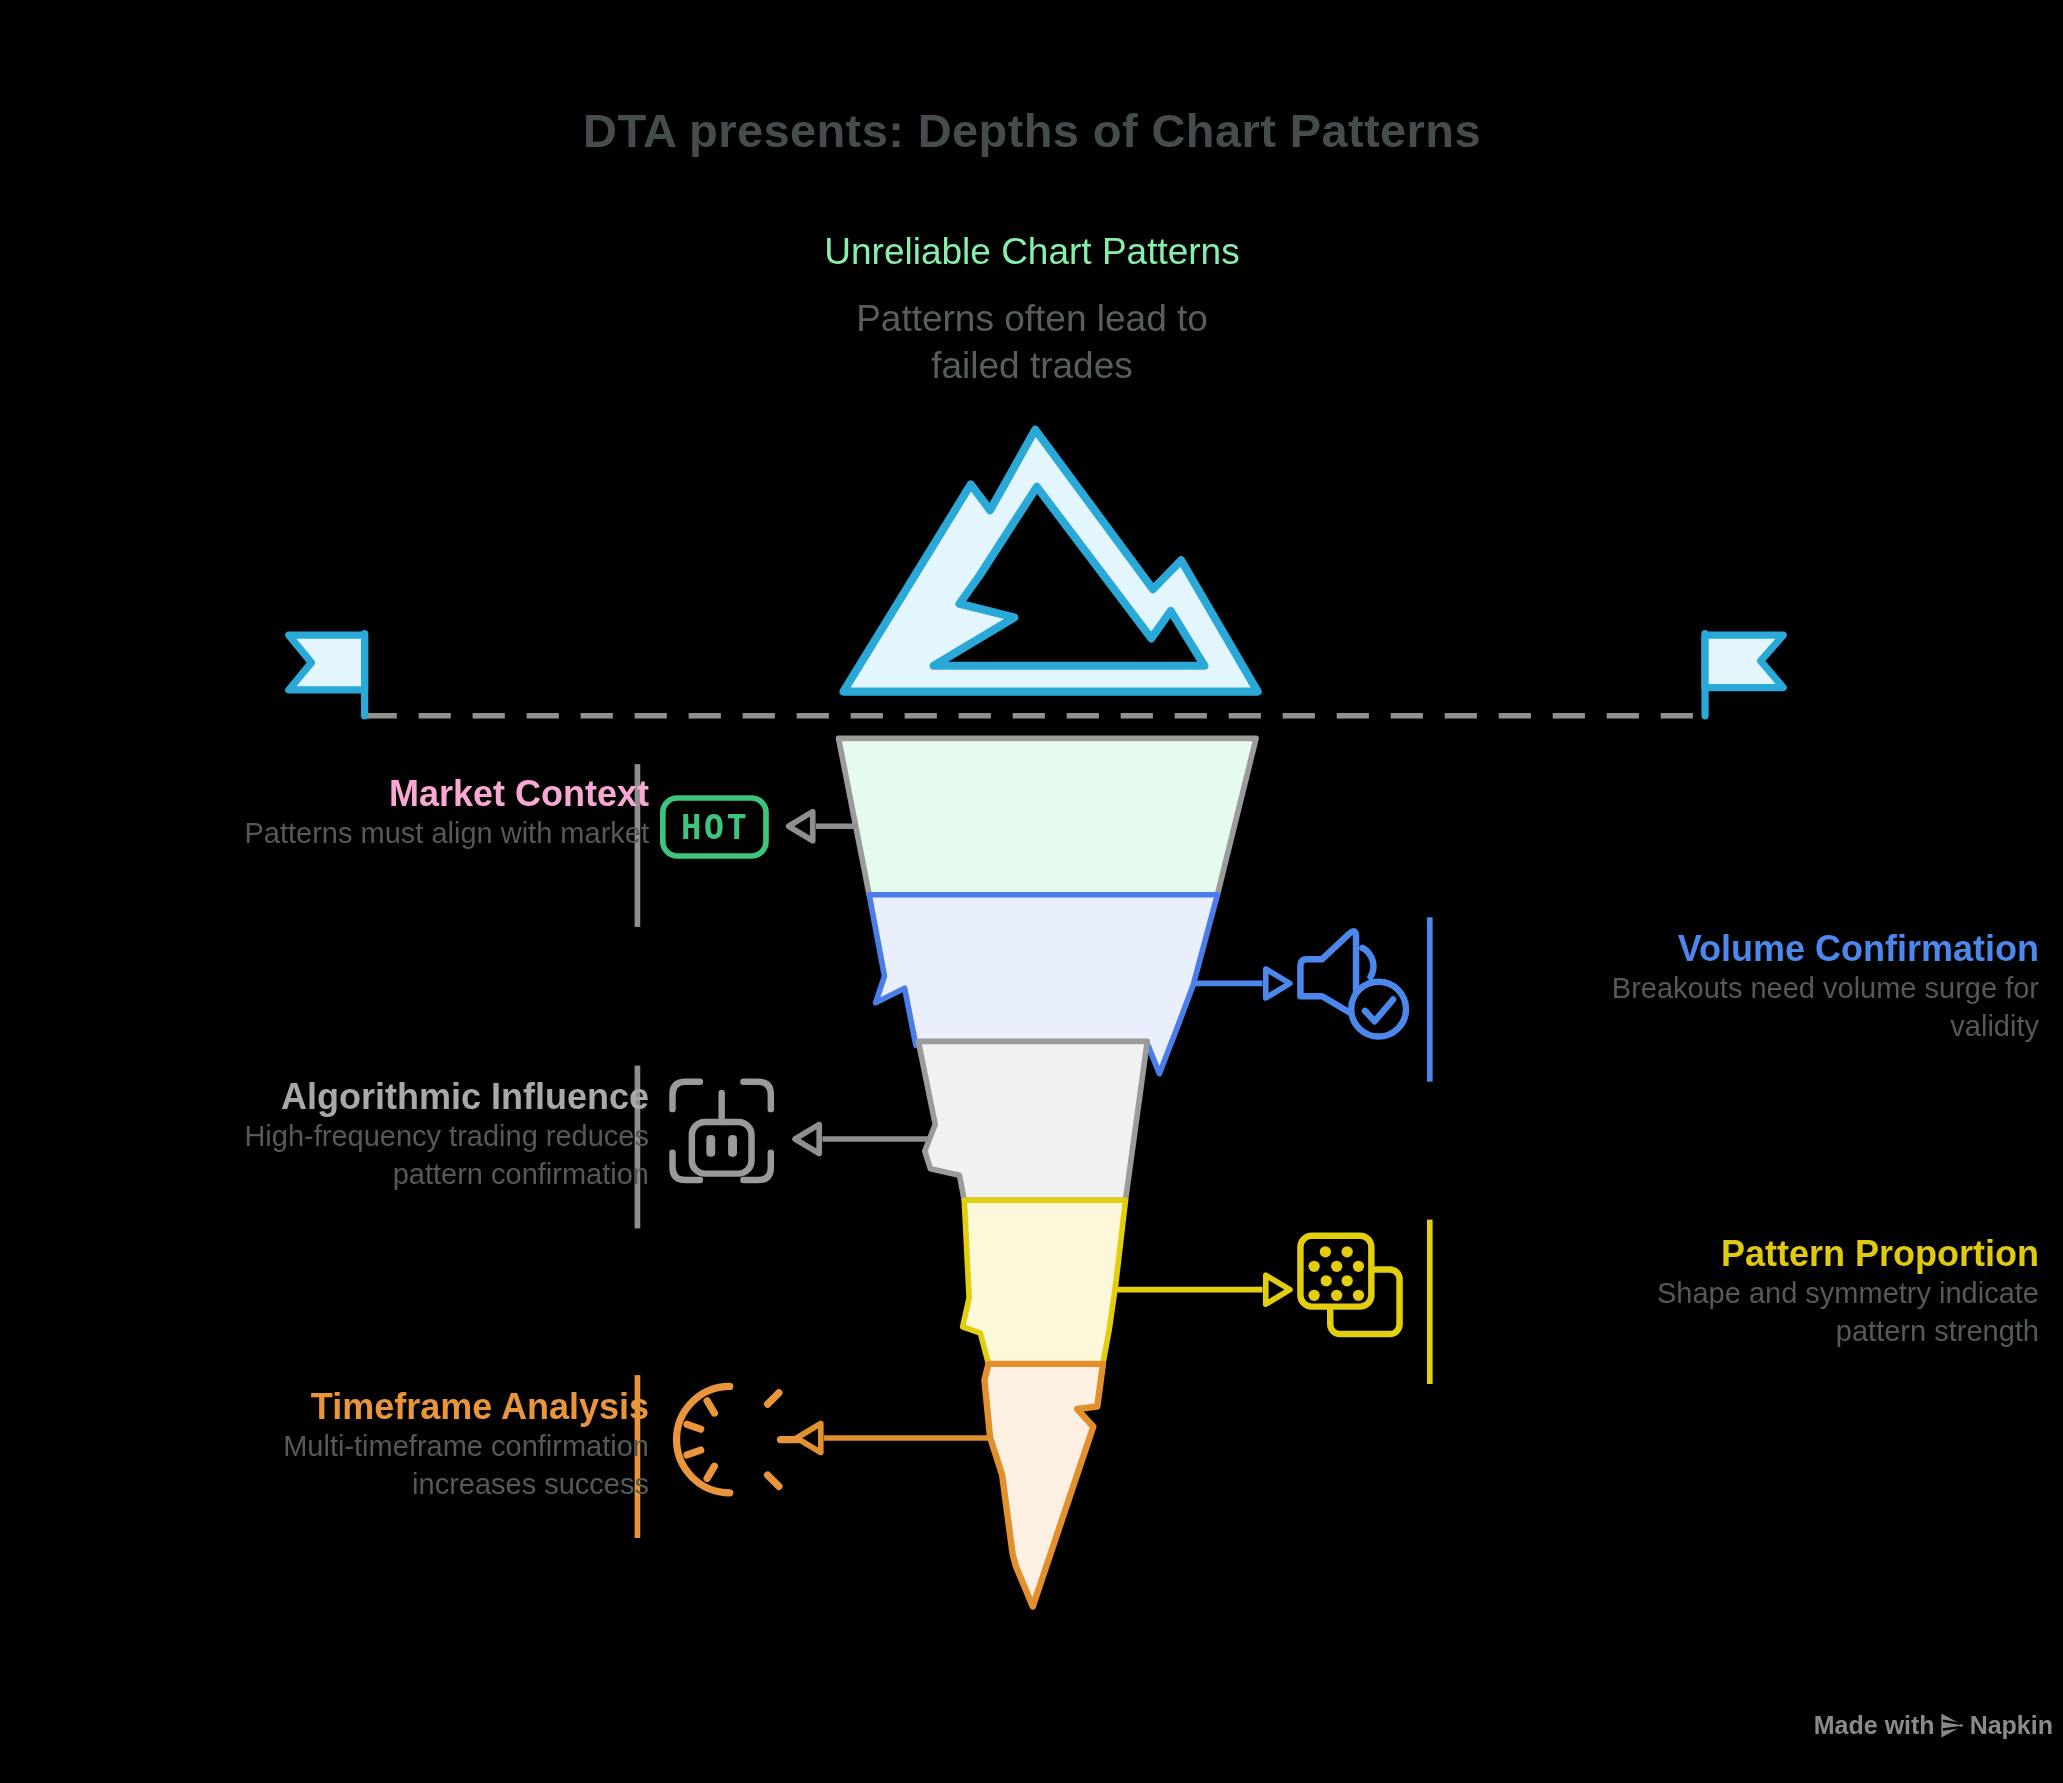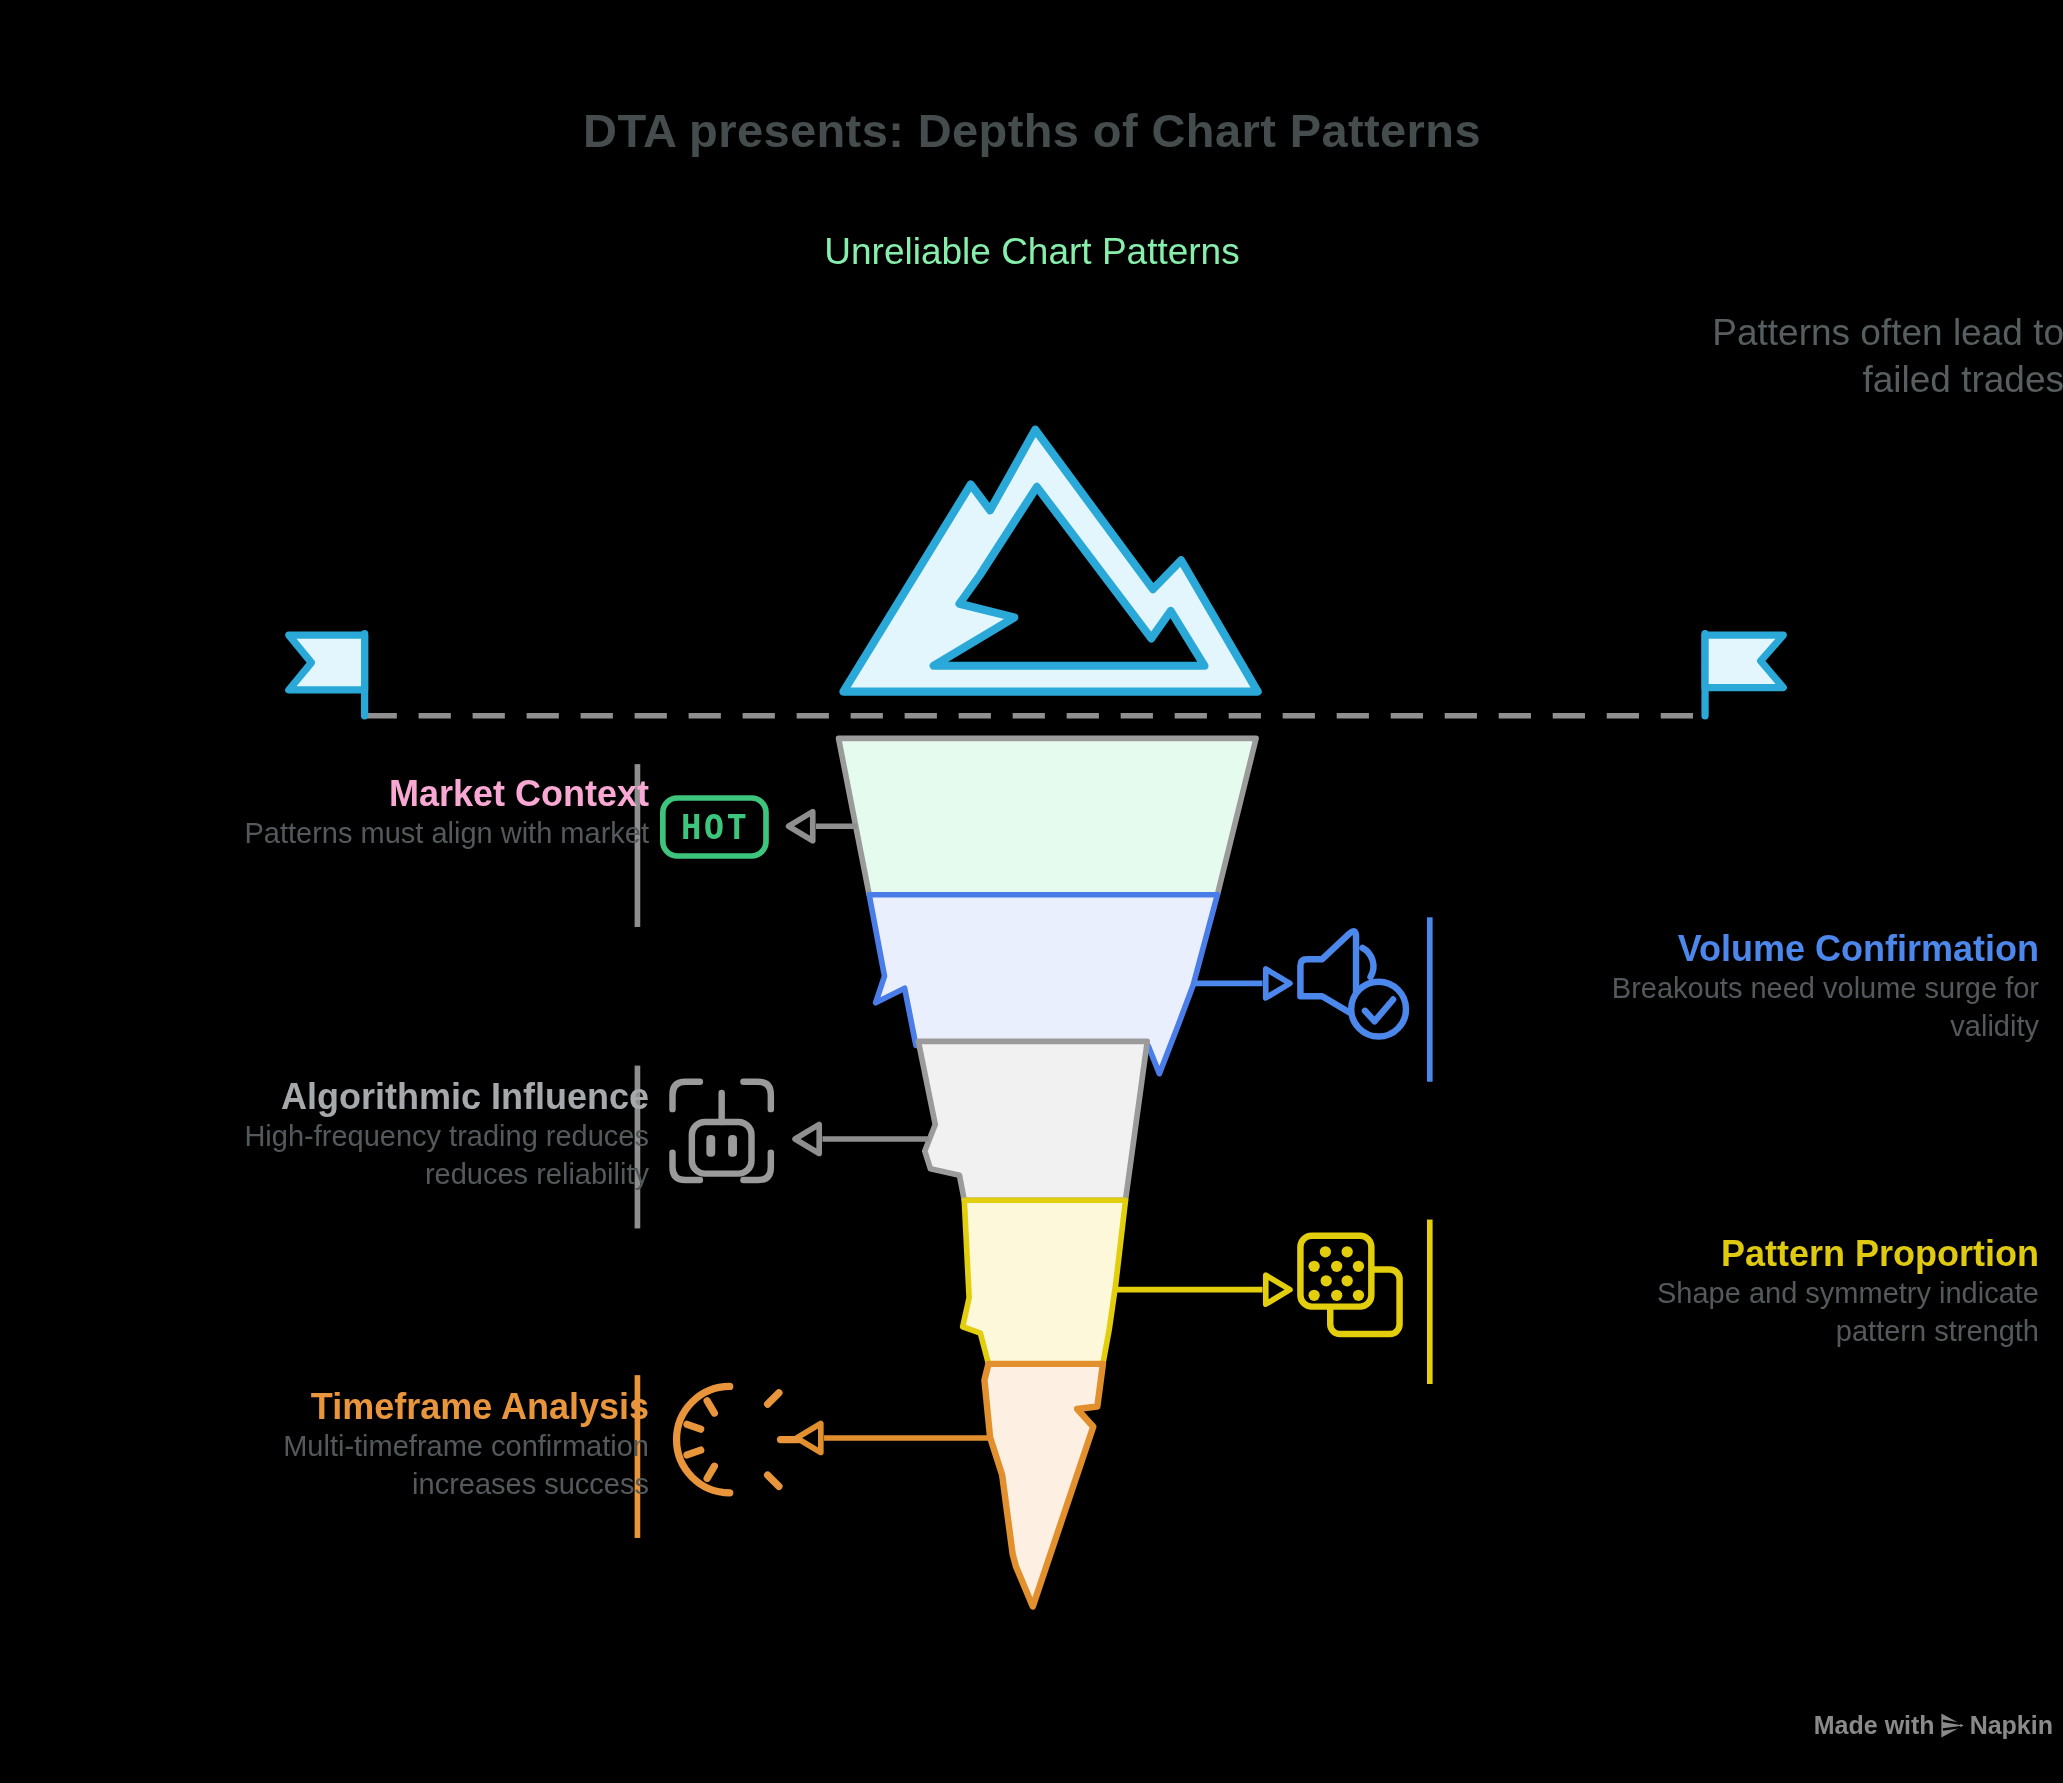--- a/index.html
+++ b/index.html
@@ -4,21 +4,21 @@
 <style>
   html,body{margin:0;padding:0;background:#000;}
   #stage{
     position:relative;width:2064px;height:1783px;background:#000;overflow:hidden;
     font-family:"Liberation Sans", sans-serif;
     padding-left:36px;
   }
   .center-text{position:absolute;left:0;width:2064px;text-align:center;}
   #main-title{top:103px;font-size:47px;font-weight:bold;color:#454c4e;letter-spacing:0.4px;}
   #iceberg-heading{top:231px;font-size:37px;color:#86efac;}
-  #iceberg-sub{top:310px;font-size:37px;color:#575e60;line-height:1.27;text-align:right;}
+  #iceberg-sub{top:296px;font-size:37px;color:#575e60;line-height:1.27;}
   .callout{position:absolute;}
   .callout.left{right:1451px;width:580px;text-align:right;}
   .callout.right{left:1459px;width:580px;text-align:right;}
   .co-title{font-size:36px;font-weight:bold;line-height:1.2;}
   .co-desc{font-size:29px;color:#54595b;line-height:1.31;}
   .co-desc .line{display:block;}
   .c-green{color:#f9a8d4;}
   .c-blue{color:#4c87ec;}
   .c-gray{color:#a5a9ab;}
   .c-yellow{color:#e0ca10;}
@@ -157,21 +157,21 @@
     <div class="co-desc">
       <span class="line">Breakouts need volume surge for</span>
       <span class="line">validity</span>
     </div>
   </div>
 
   <div class="callout left" style="top:1075px">
     <div class="co-title c-gray">Algorithmic Influence</div>
     <div class="co-desc">
       <span class="line">High-frequency trading reduces</span>
-      <span class="line">reduces reliability</span>
+      <span class="line">pattern confirmation</span>
     </div>
   </div>
 
   <div class="callout right" style="top:1232px">
     <div class="co-title c-yellow">Pattern Proportion</div>
     <div class="co-desc">
       <span class="line">Shape and symmetry indicate</span>
       <span class="line">pattern strength</span>
     </div>
   </div>

